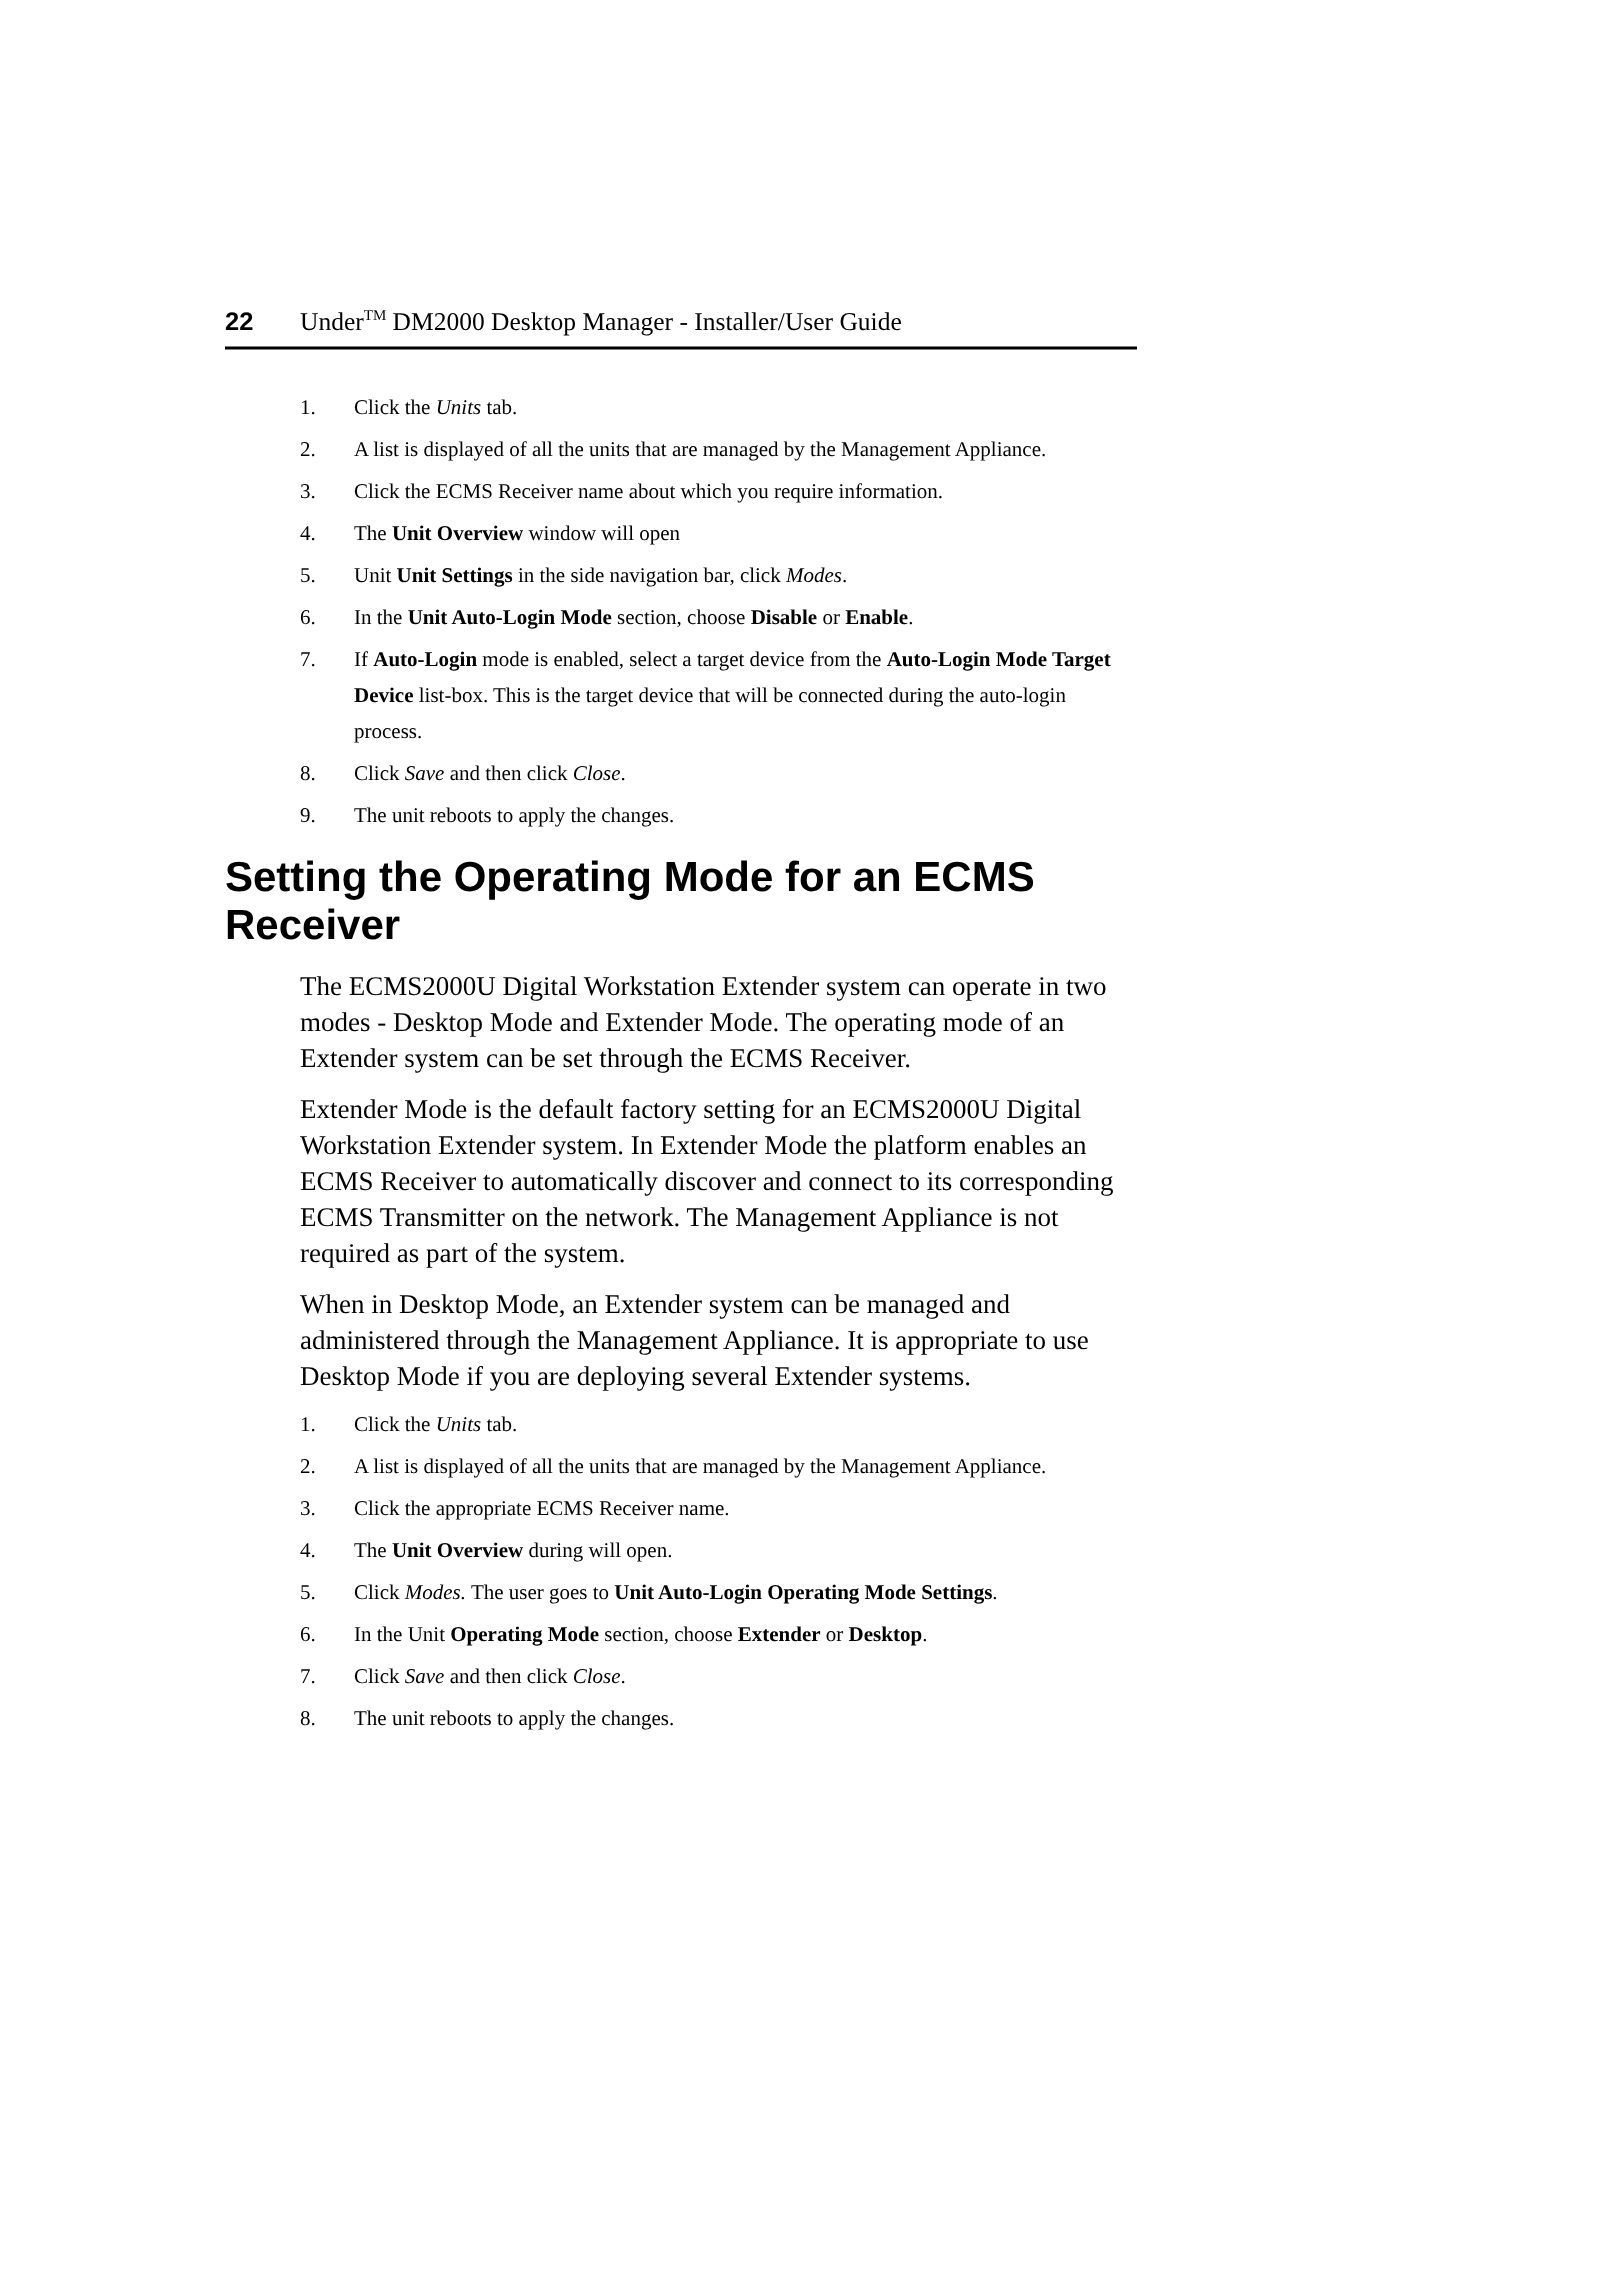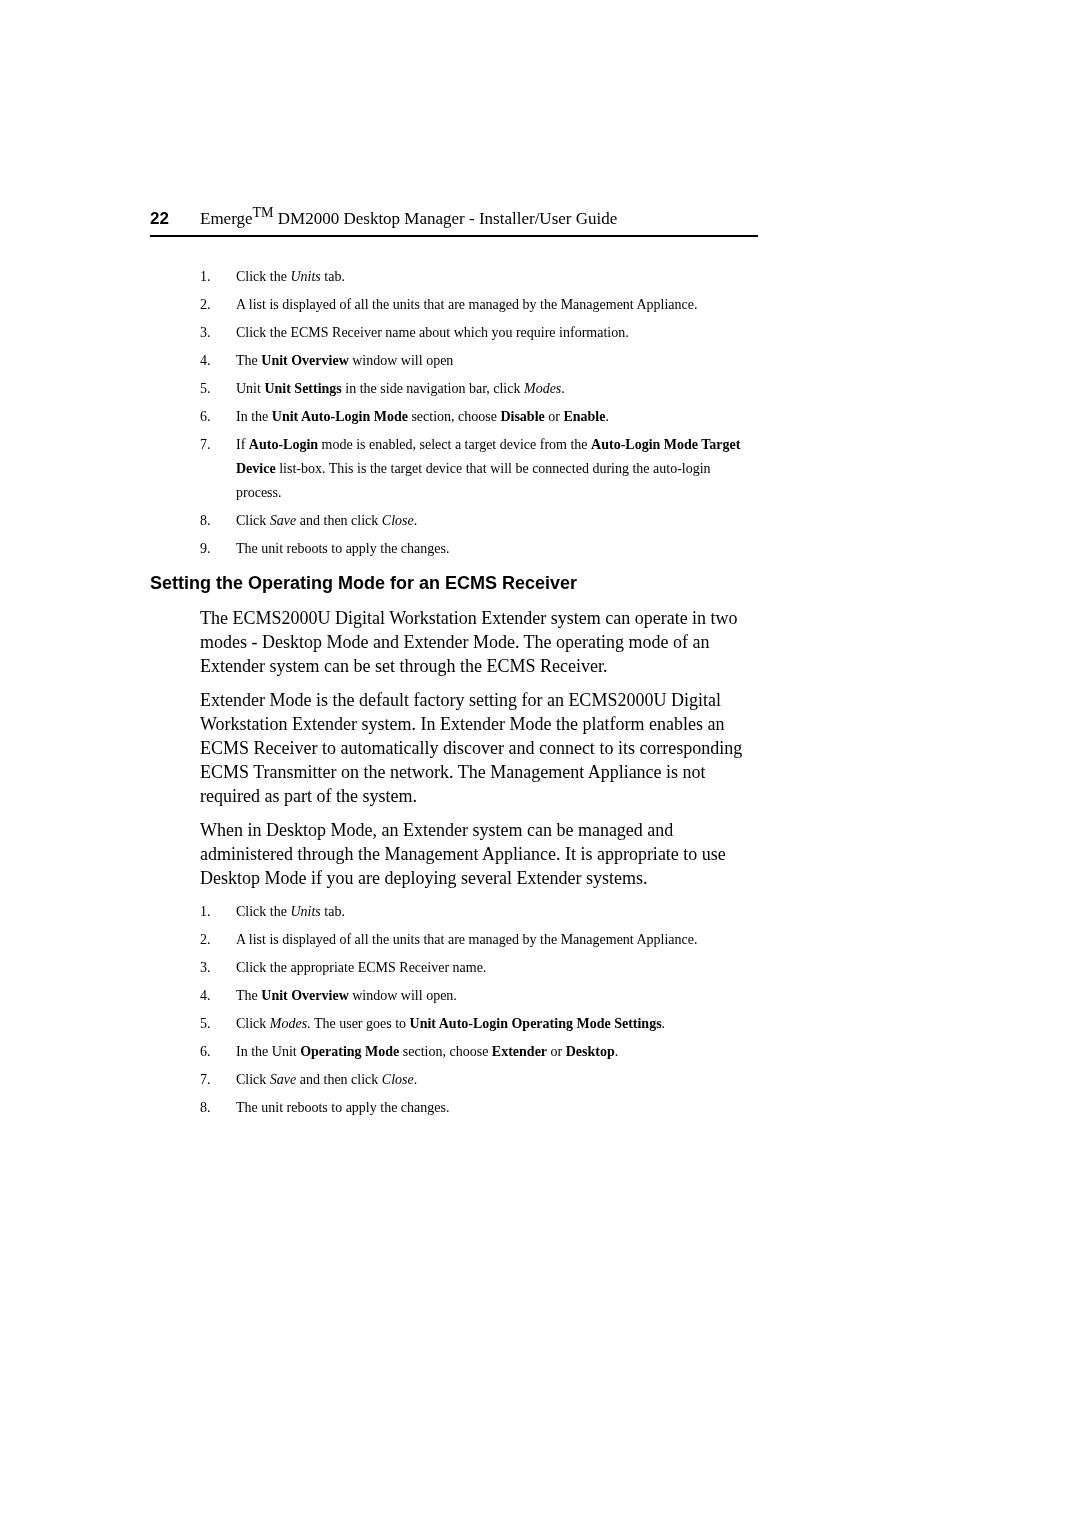--- a/index.html
+++ b/index.html
@@ -25,41 +25,41 @@
   }
   .page-number {
     font-weight: bold;
     font-family: Arial, Helvetica, sans-serif;
     width: 50px;
   }
   .header-title {
     font-family: "Times New Roman", serif;
   }
   .tm {
-    font-size: 14px;
+    font-size: 10px;
     vertical-align: super;
     position: relative;
     top: 0;
   }
   .rule {
     border-top: 2px solid #000;
     margin-top: 4px;
     margin-bottom: 28px;
   }
   .section1-head, .section2-head {
     font-family: Arial, Helvetica, sans-serif;
     font-weight: bold;
     font-size: 17.5px;
     margin-left: 50px;
     margin-bottom: 10px;
   }
   .h2 {
     font-family: Arial, Helvetica, sans-serif;
     font-weight: bold;
-    font-size: 18px;
+    font-size: 28px;
     margin-top: 12px;
     margin-bottom: 12px;
   }
   .para {
     margin-left: 50px;
     font-size: 18px;
     line-height: 24px;
     margin-bottom: 10px;
   }
   ol.steps {
@@ -86,21 +86,21 @@
   .i { font-style: italic; }
 </style>
 </head>
 <body>
 
 <div class="page">
 
   <div class="header-row">
     <span class="page-number">22</span>
     <span class="header-title">
-      <span>Emerge</span><span class="tm">TM</span><span> DM2000 Desktop Manager - Installer/User Guide</span>
+      <span>Under</span><span class="tm">TM</span><span> DM2000 Desktop Manager - Installer/User Guide</span>
     </span>
   </div>
   <div class="rule"></div>
 
 
   <ol class="steps">
     <li>
       <span>Click the </span><span class="i">Units</span><span> tab.</span>
     </li>
     <li>
@@ -140,21 +140,21 @@
     <li>
       <span>Click the </span><span class="i">Units</span><span> tab.</span>
     </li>
     <li>
       <span>A list is displayed of all the units that are managed by the Management Appliance.</span>
     </li>
     <li>
       <span>Click the appropriate ECMS Receiver name.</span>
     </li>
     <li>
-      <span>The </span><span class="b">Unit Overview</span><span> window will open.</span>
+      <span>The </span><span class="b">Unit Overview</span><span> during will open.</span>
     </li>
     <li>
       <span>Click </span><span class="i">Modes.</span><span> The user goes to </span><span class="b">Unit Auto-Login Operating Mode Settings</span><span>.</span>
     </li>
     <li>
       <span>In the Unit </span><span class="b">Operating Mode</span><span> section, choose </span><span class="b">Extender</span><span> or </span><span class="b">Desktop</span><span>.</span>
     </li>
     <li>
       <span>Click </span><span class="i">Save</span><span> and then click </span><span class="i">Close</span><span>.</span>
     </li>

